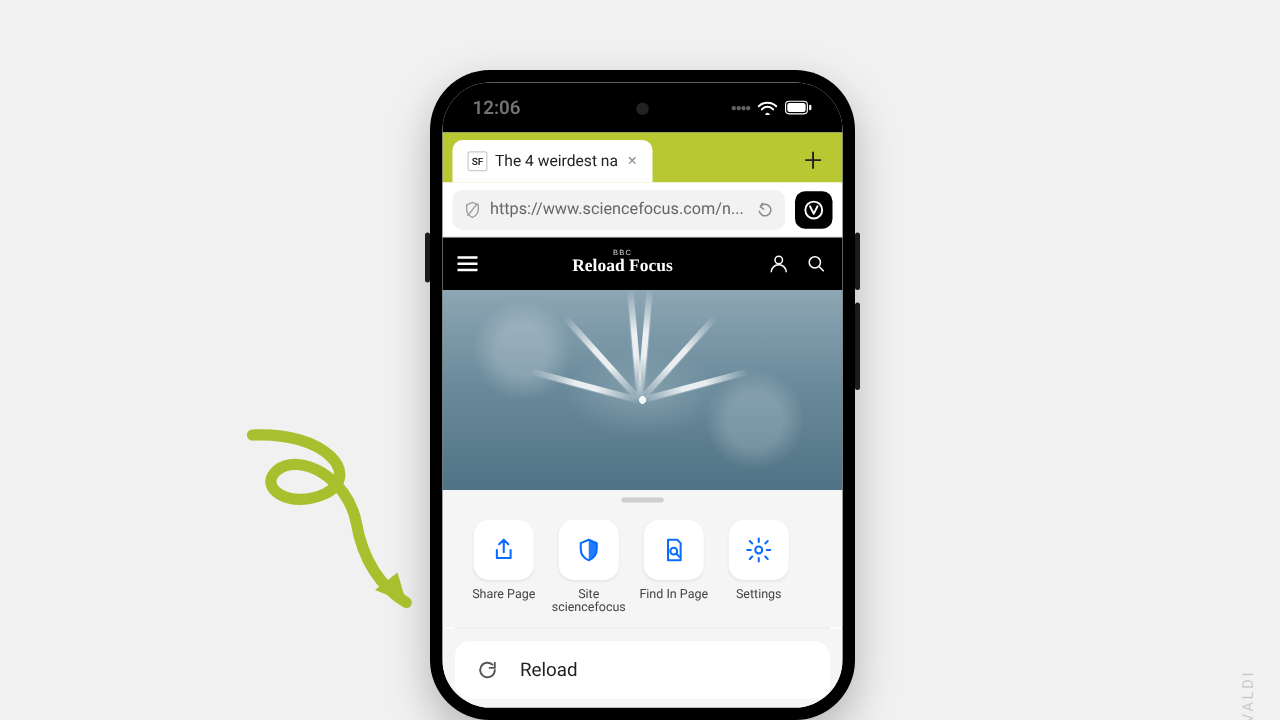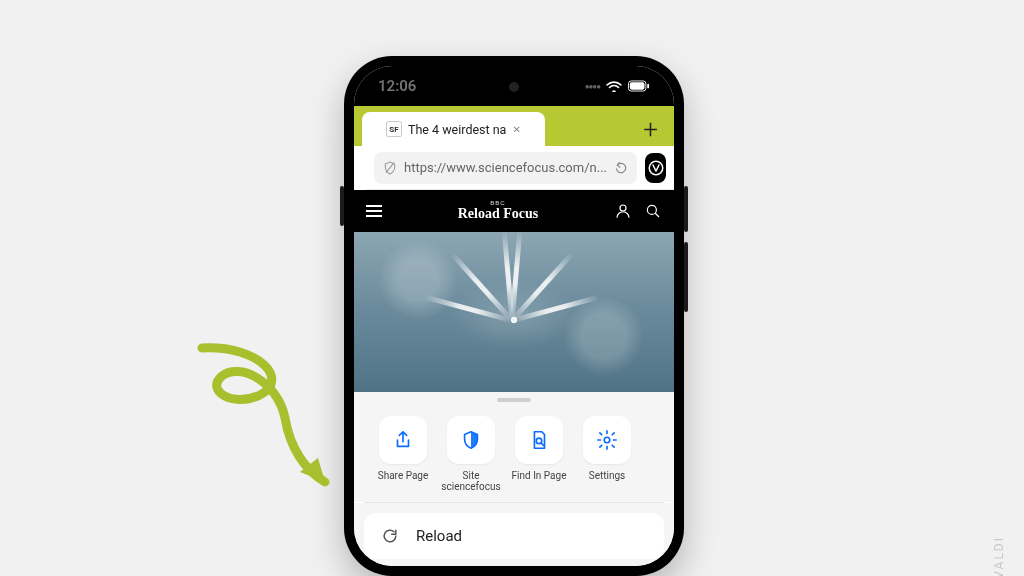--- a/index.html
+++ b/index.html
@@ -76,21 +76,21 @@
     padding: 6px 8px 0 8px;
     gap: 8px;
   }
   .tab {
     background: #fff;
     border-radius: 8px 8px 0 0;
     height: 34px;
     flex: 0 0 160px;
     display: flex;
     align-items: center;
-    padding: 0 24px;
+    padding: 0 12px;
     gap: 6px;
     font-size: 12.5px;
     color: #222;
   }
   .tab-favicon {
     width: 16px; height: 16px;
     background: #fff;
     border: 1px solid #ccc;
     border-radius: 2px;
     display:flex; align-items:center; justify-content:center;
@@ -102,21 +102,20 @@
 
   
   .addr-row {
     background: #fff;
     height: 44px;
     display: flex;
     align-items: center;
     padding: 0 8px;
     gap: 8px;
     border-bottom: 1px solid #e8e8e8;
-    margin-left: 12px;
   }
   .addr-field {
     flex: 1;
     background: #f2f2f2;
     border-radius: 8px;
     height: 32px;
     display: flex;
     align-items: center;
     padding: 0 8px;
     gap: 6px;

